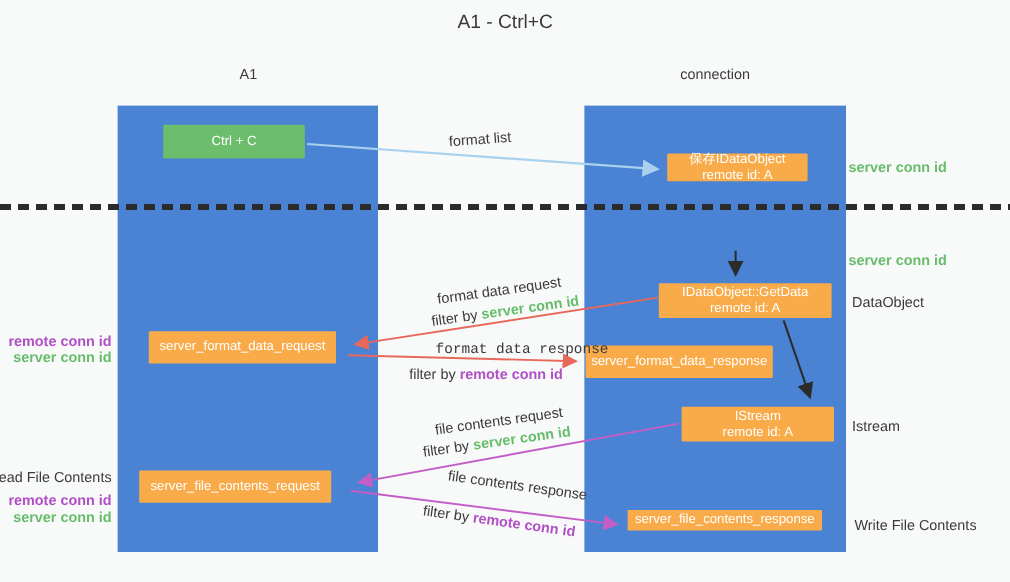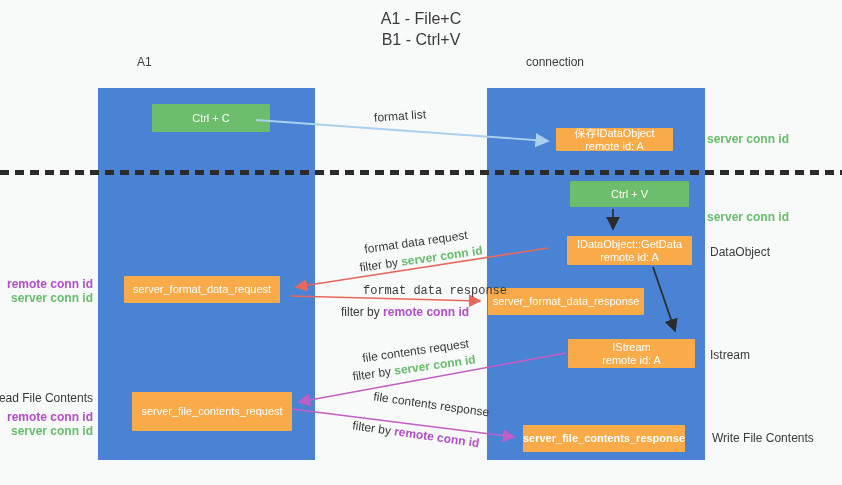--- a/index.html
+++ b/index.html
@@ -7,46 +7,46 @@
     --text-green:#67bd6b; --text-purple:#b04fc6; --arrow-lightblue:#a9d1ee;
     --arrow-red:#e9685c; --arrow-magenta:#c25ec6; --arrow-black:#2b2b2b; --text-dark:#3a3a3a;
   }
   html,body{margin:0;padding:0;}
   body{font-family:"Liberation Sans", sans-serif;}
   #stage{position:relative;width:842px;height:485px;background:var(--bg);overflow:hidden;}
 
   .title{position:absolute;top:8px;left:0;right:0;text-align:center;
          font-size:16px;line-height:21px;color:var(--text-dark);z-index:2;}
 
-  .col-header{position:absolute;width:140px;font-size:12px;
+  .col-header{position:absolute;width:140px;text-align:center;font-size:12px;
               line-height:14px;color:var(--text-dark);z-index:2;}
   #col-header-a{left:137px;top:55px;}
   #col-header-b{left:526px;top:55px;}
 
   .column{position:absolute;top:88px;height:372px;background:var(--column-blue);z-index:1;}
   #column-a{left:98px;width:217px;}
   #column-b{left:487px;width:218px;}
 
   .divider{position:absolute;left:0;top:170px;width:842px;height:5px;z-index:3;
            background:repeating-linear-gradient(to right, var(--arrow-black) 0 9px, transparent 9px 15px);}
 
   .node{position:absolute;display:flex;flex-direction:column;align-items:center;justify-content:center;
         color:#fff;font-size:11px;line-height:13px;text-align:center;z-index:4;border-radius:1px;}
-  .node.green{background:var(--box-green);margin-left:16px;}
+  .node.green{background:var(--box-green);}
   .node.orange{background:var(--box-orange);}
 
   #box-ctrl-c{left:136px;top:104px;width:118px;height:28px;}
   #box-save-idataobject{left:556px;top:128px;width:117px;height:23px;}
   #box-ctrl-v{left:554px;top:181px;width:119px;height:26px;}
-  #box-getdata{left:567px;top:236px;width:125px;height:29px;}
+  #box-getdata{left:549px;top:236px;width:144px;height:29px;}
   #box-format-request{left:124px;top:276px;width:156px;height:27px;}
   #box-format-response{left:488px;top:288px;width:156px;height:27px;}
   #box-istream{left:568px;top:339px;width:127px;height:29px;}
-  #box-file-request{left:132px;top:392px;width:160px;height:39px;}
-  #box-file-response{left:523px;top:425px;width:162px;height:27px;font-weight:bold;}
+  #box-file-request{left:116px;top:392px;width:160px;height:27px;}
+  #box-file-response{left:523px;top:425px;width:162px;height:17px;}
 
   .lbl{position:absolute;font-size:12px;line-height:14px;color:var(--text-dark);
        white-space:nowrap;z-index:5;}
   .lbl.center{text-align:center;}
   .green-t{color:var(--text-green);font-weight:bold;}
   .purple-t{color:var(--text-purple);font-weight:bold;}
   .right-align{text-align:right;}
 
   
   #lbl-server-conn-r1{left:707px;top:132px;}
@@ -76,45 +76,41 @@
   .a-black{stroke:var(--arrow-black);stroke-width:1.7;fill:none;}
   .a-red{stroke:var(--arrow-red);stroke-width:1.6;fill:none;}
   .a-mag{stroke:var(--arrow-magenta);stroke-width:1.6;fill:none;}
 </style>
 </head>
 <body>
 
 <div id="stage">
 
   <div class="title">
-    <div>A1 - File+C</div>
-    <div>B1 - Ctrl+V</div>
+    <div>A1 - Ctrl+C</div>
   </div>
 
   <div class="col-header" id="col-header-a">
     <div>A1</div>
   </div>
   <div class="col-header" id="col-header-b">
     <div>connection</div>
   </div>
 
   <div class="column" id="column-a"></div>
   <div class="column" id="column-b"></div>
 
   <div class="divider"></div>
 
   <div class="node green" id="box-ctrl-c">
     <span>Ctrl + C</span>
   </div>
   <div class="node orange" id="box-save-idataobject">
     <span>保存IDataObject</span>
     <span>remote id: A</span>
-  </div>
-  <div class="node green" id="box-ctrl-v">
-    <span>Ctrl + V</span>
   </div>
   <div class="node orange" id="box-getdata">
     <span>IDataObject::GetData</span>
     <span>remote id: A</span>
   </div>
   <div class="node orange" id="box-format-request">
     <span>server_format_data_request</span>
   </div>
   <div class="node orange" id="box-format-response">
     <span>server_format_data_response</span>

